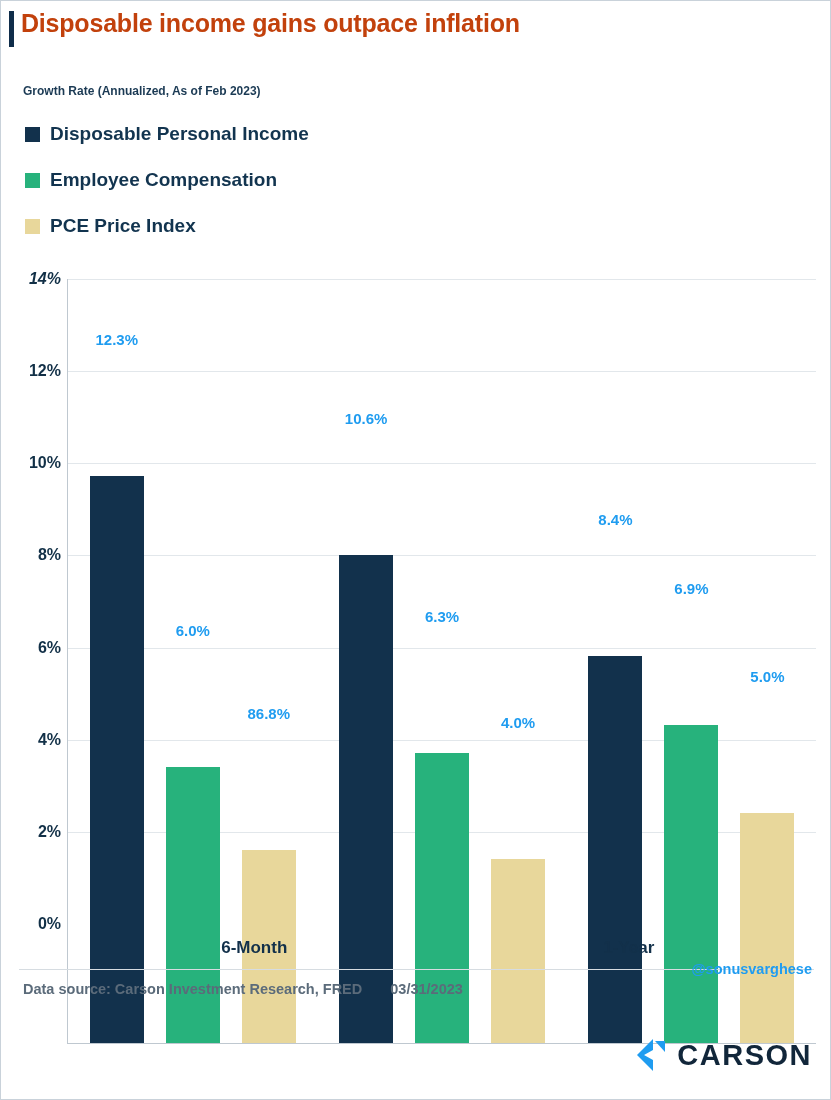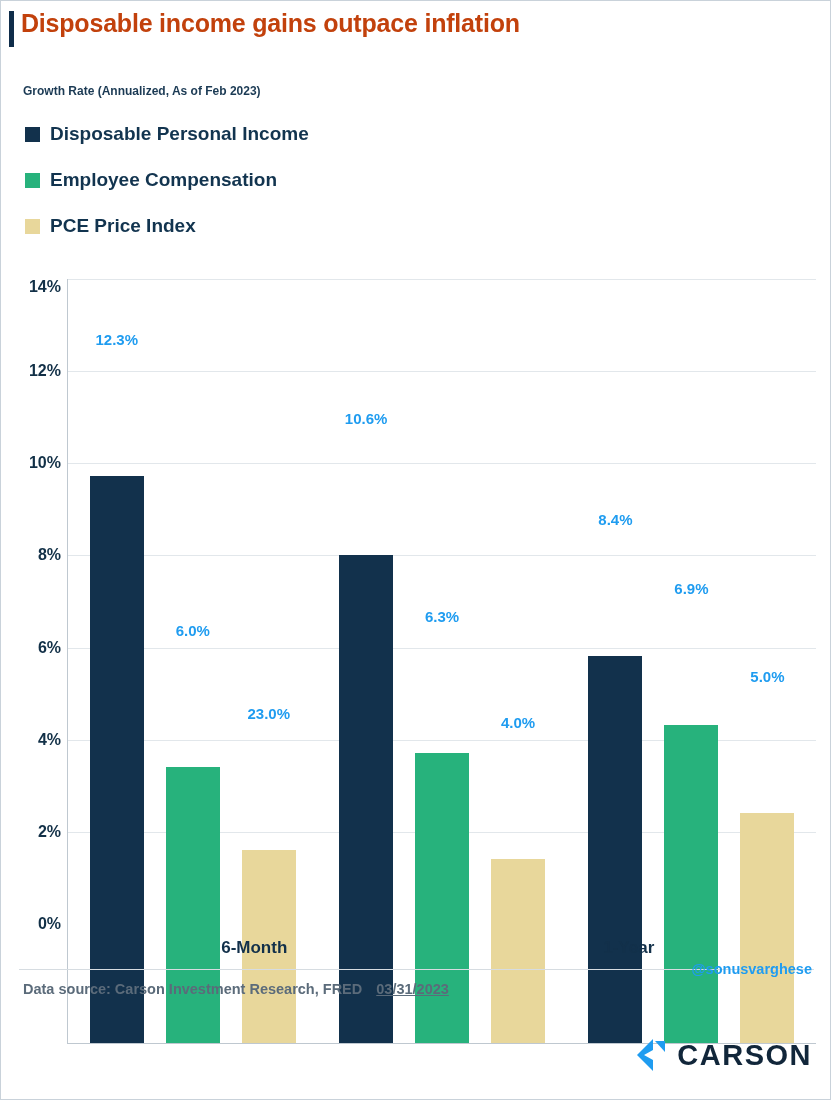--- a/index.html
+++ b/index.html
@@ -182,22 +182,21 @@
   .source {
     position: absolute;
     left: 22px;
     top: 980px;
     font-size: 14.5px;
     font-weight: bold;
     color: #5b6b7a;
     white-space: nowrap;
   }
   .source .date {
-    margin-left: 14px;
-    text-decoration: underline;
+    margin-left: 28px;
   }
   .handle {
     position: absolute;
     right: 18px;
     top: 960px;
     font-size: 14.5px;
     font-weight: bold;
     color: #1f9cf0;
     white-space: nowrap;
   }
@@ -251,41 +250,41 @@
   </div>
 
   <div class="ytick-wrap" id="yticks">
       <div class="ytick-label" style="top: 645px;">0%</div>
       <div class="ytick-label" style="top: 552.857px;">2%</div>
       <div class="ytick-label" style="top: 460.714px;">4%</div>
       <div class="ytick-label" style="top: 368.571px;">6%</div>
       <div class="ytick-label" style="top: 276.429px;">8%</div>
       <div class="ytick-label" style="top: 184.286px;">10%</div>
       <div class="ytick-label" style="top: 92.1429px;">12%</div>
-      <div class="ytick-label" style="top: 8px;">14%</div>
+      <div class="ytick-label" style="top: 0px; font-style: italic;">14%</div>
     </div>
 
   <div class="plot">
     <div id="grid">
         <div class="gridline" style="top: 552.857px;"></div>
         <div class="gridline" style="top: 460.714px;"></div>
         <div class="gridline" style="top: 368.571px;"></div>
         <div class="gridline" style="top: 276.429px;"></div>
         <div class="gridline" style="top: 184.286px;"></div>
         <div class="gridline" style="top: 92.1429px;"></div>
         <div class="gridline" style="top: 0px;"></div>
       </div>
     <div class="bars" id="bars">
         <div class="group">
           <div class="bar" style="height: 566.679px; left: 21.8px; background: rgb(18, 49, 76);"></div>
           <div class="bar-label" style="left: 3.8px; top: 52.3214px; color: rgb(31, 156, 240);">12.3%</div>
           <div class="bar" style="height: 276.429px; left: 97.8px; background: rgb(39, 178, 124);"></div>
           <div class="bar-label" style="left: 79.8px; top: 342.571px; color: rgb(31, 156, 240);">6.0%</div>
           <div class="bar" style="height: 193.5px; left: 173.8px; background: rgb(232, 215, 155);"></div>
-          <div class="bar-label" style="left: 155.8px; top: 425.5px; color: rgb(31, 156, 240);">23.0%</div>
+          <div class="bar-label" style="left: 155.8px; top: 425.5px; color: rgb(31, 156, 240);">86.8%</div>
         </div>
         <div class="group">
           <div class="bar" style="height: 488.357px; left: 21.8px; background: rgb(18, 49, 76);"></div>
           <div class="bar-label" style="left: 3.8px; top: 130.643px; color: rgb(31, 156, 240);">10.6%</div>
           <div class="bar" style="height: 290.25px; left: 97.8px; background: rgb(39, 178, 124);"></div>
           <div class="bar-label" style="left: 79.8px; top: 328.75px; color: rgb(31, 156, 240);">6.3%</div>
           <div class="bar" style="height: 184.286px; left: 173.8px; background: rgb(232, 215, 155);"></div>
           <div class="bar-label" style="left: 155.8px; top: 434.714px; color: rgb(31, 156, 240);">4.0%</div>
         </div>
         <div class="group">

